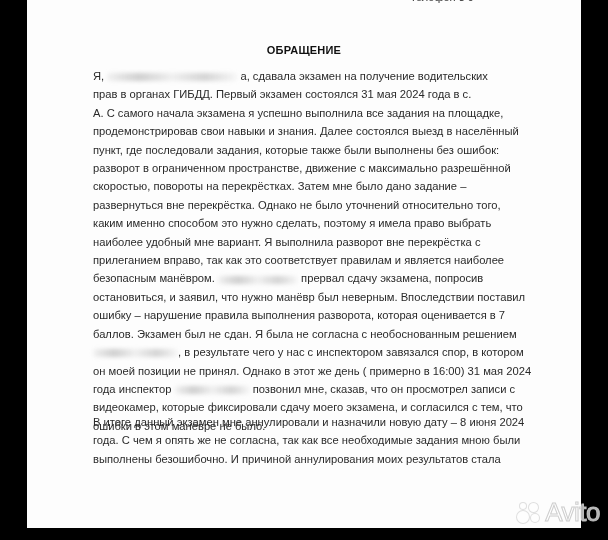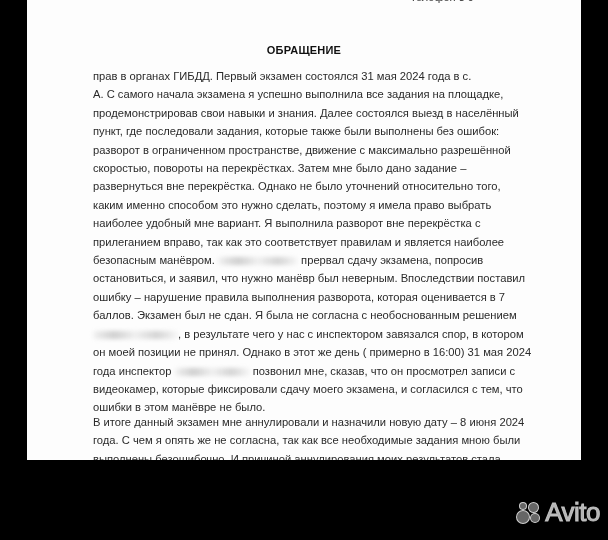--- a/index.html
+++ b/index.html
@@ -1,37 +1,38 @@
 <!DOCTYPE html>
 <html><head>
 <meta charset="utf-8">
 <style>
   html, body { margin: 0; padding: 0; }
   body { width: 608px; height: 540px; background: #000; position: relative; overflow: hidden; font-family: "Liberation Sans", sans-serif; }
-  .page { position: absolute; left: 27px; top: 0; width: 554px; height: 460px; background: #fdfdfd; overflow: hidden; }
+  .page { position: absolute; left: 27px; top: 0; width: 554px; height: 528px; background: #fdfdfd; overflow: hidden; }
   .top-clip { position: absolute; left: 383px; top: -9px; font-size: 11px; color: #333; white-space: nowrap; }
   .title { position: absolute; left: 0; right: 0; top: 44px; text-align: center; font-weight: bold; font-size: 11px; color: #111; letter-spacing: 0.2px; }
   .body-text { position: absolute; left: 66px; width: 440px; font-size: 11.2px; line-height: 18.4px; color: #2a2a2a; }
   .p1 { top: 67px; }
   .p2 { top: 413px; }
   .line { display: block; white-space: nowrap; }
   .blur { display: inline-block; height: 8px; vertical-align: middle; background: linear-gradient(90deg, rgba(180,180,180,0.15), rgba(150,150,150,0.45), rgba(190,190,190,0.2), rgba(150,150,150,0.4), rgba(200,200,200,0.1)); filter: blur(2px); border-radius: 3px; }
   .watermark { position: absolute; right: 8px; top: 497px; display: flex; align-items: center; gap: 3px; }
   .wm-dots { position: relative; width: 26px; height: 26px; }
   .wm-dots span { position: absolute; border-radius: 50%; border: 1.5px solid rgba(220,220,220,0.9); background: rgba(255,255,255,0.4); }
   .wm-text { font-size: 26px; font-weight: normal; color: rgba(255,255,255,0.7); -webkit-text-stroke: 1px rgba(200,200,200,0.9); letter-spacing: -0.5px; }
 </style>
 </head>
 <body>
 
 <div class="page">
   <div class="top-clip">Телефон 8 9** *** ** **</div>
   <div class="title">ОБРАЩЕНИЕ</div>
 
   <div class="body-text p1" id="p1">
+      <span class="line"><span>Я,</span> <span class="blur" style="width: 130px;"></span> <span>а, сдавала экзамен на получение водительских</span></span>
       <span class="line">прав в органах ГИБДД. Первый экзамен состоялся 31 мая 2024 года в с.</span>
       <span class="line">А. С самого начала экзамена я успешно выполнила все задания на площадке,</span>
       <span class="line">продемонстрировав свои навыки и знания. Далее состоялся выезд в населённый</span>
       <span class="line">пункт, где последовали задания, которые также были выполнены без ошибок:</span>
       <span class="line">разворот в ограниченном пространстве, движение с максимально разрешённой</span>
       <span class="line">скоростью, повороты на перекрёстках. Затем мне было дано задание –</span>
       <span class="line">развернуться вне перекрёстка. Однако не было уточнений относительно того,</span>
       <span class="line">каким именно способом это нужно сделать, поэтому я имела право выбрать</span>
       <span class="line">наиболее удобный мне вариант. Я выполнила разворот вне перекрёстка с</span>
       <span class="line">прилеганием вправо, так как это соответствует правилам и является наиболее</span>

